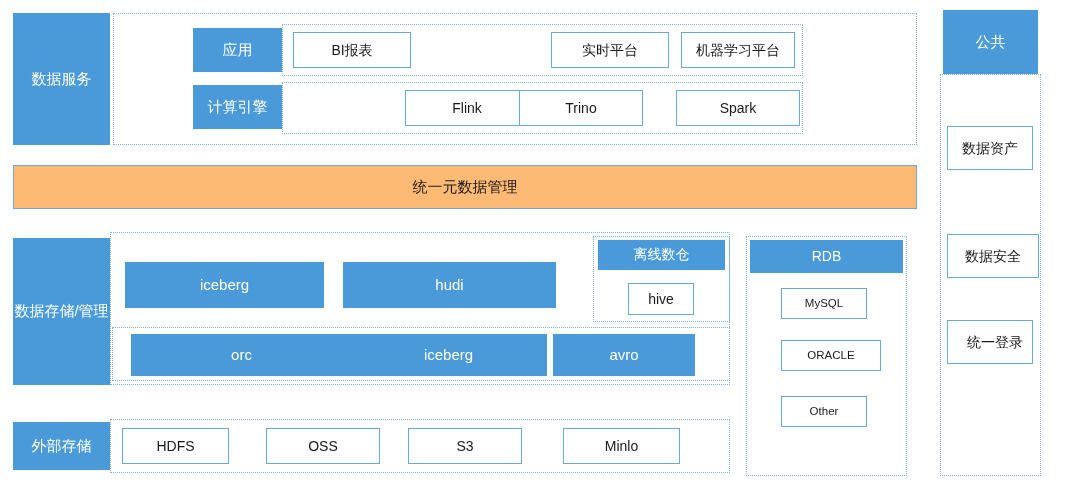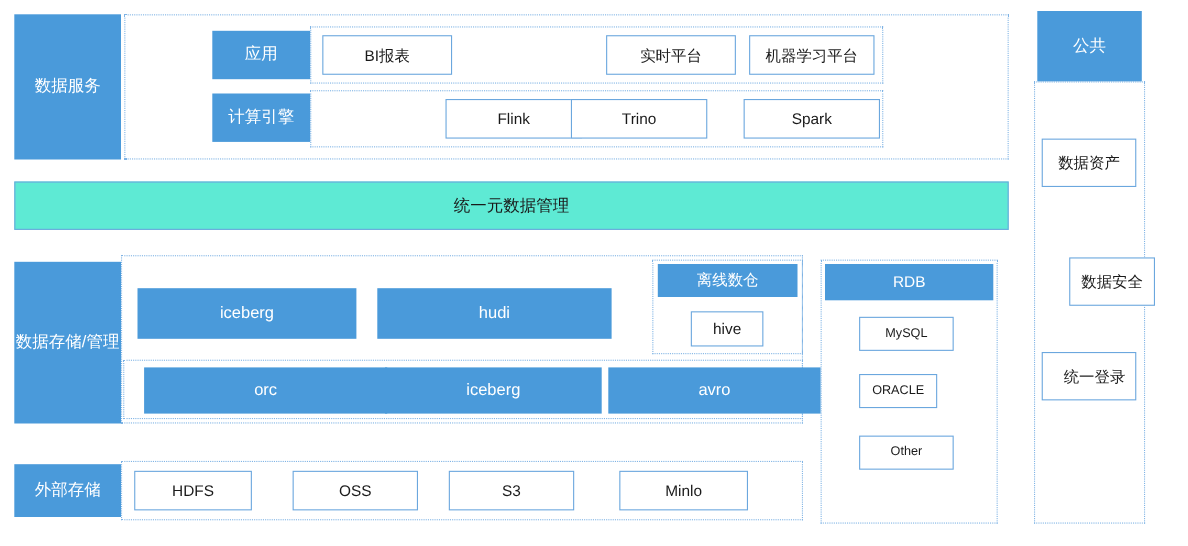--- a/index.html
+++ b/index.html
@@ -47,21 +47,21 @@
   }
   .wbox.tiny { font-size: 11.5px; }
 
   
   .dotted {
     border: 1px dotted #7fb3e4;
     background: transparent;
   }
   
   .metabar {
-    background: #5eead4;
+    background: #fdba74;
     border: 1px solid #6ba7de;
     display: flex;
     align-items: center;
     justify-content: center;
     font-size: 15px;
     color: #1a1a1a;
   }
 </style>
 </head>
 <body>
@@ -121,40 +121,40 @@
     <span>hudi</span>
   </div>
 
   <div class="abs dotted" style="left:112px; top:327px; width:618px; height:54px;"></div>
   <div class="abs blue" style="left:131px; top:334px; width:221px; height:42px;">
     <span>orc</span>
   </div>
   <div class="abs blue" style="left:350px; top:334px; width:197px; height:42px;">
     <span>iceberg</span>
   </div>
-  <div class="abs blue" style="left:553px; top:334px; width:193px; height:42px;">
+  <div class="abs blue" style="left:553px; top:334px; width:142px; height:42px;">
     <span>avro</span>
   </div>
 
   <div class="abs dotted" style="left:593px; top:236px; width:137px; height:86px;"></div>
   <div class="abs blue small" style="left:598px; top:240px; width:127px; height:30px;">
     <span>离线数仓</span>
   </div>
   <div class="abs wbox" style="left:628px; top:283px; width:66px; height:32px;">
     <span>hive</span>
   </div>
 
   <div class="abs dotted" style="left:746px; top:236px; width:161px; height:240px;"></div>
   <div class="abs blue small" style="left:750px; top:240px; width:153px; height:33px;">
     <span>RDB</span>
   </div>
   <div class="abs wbox tiny" style="left:781px; top:288px; width:86px; height:31px;">
     <span>MySQL</span>
   </div>
-  <div class="abs wbox tiny" style="left:781px; top:340px; width:71px; height:31px;">
+  <div class="abs wbox tiny" style="left:781px; top:340px; width:100px; height:31px;">
     <span>ORACLE</span>
   </div>
   <div class="abs wbox tiny" style="left:781px; top:396px; width:86px; height:31px;">
     <span>Other</span>
   </div>
 
   <div class="abs blue" style="left:13px; top:422px; width:97px; height:48px;">
     <span>外部存储</span>
   </div>
   <div class="abs dotted" style="left:110px; top:419px; width:620px; height:54px;"></div>
@@ -173,20 +173,20 @@
   </div>
 
   <div class="abs blue" style="left:943px; top:10px; width:95px; height:64px;">
     <span>公共</span>
   </div>
   <div class="abs dotted" style="left:940px; top:74px; width:101px; height:402px;"></div>
 
   <div class="abs wbox" style="left:947px; top:126px; width:86px; height:44px;">
     <span>数据资产</span>
   </div>
-  <div class="abs wbox" style="left:947px; top:234px; width:78px; height:44px;margin-left:25px;">
+  <div class="abs wbox" style="left:947px; top:234px; width:92px; height:44px;">
     <span>数据安全</span>
   </div>
   <div class="abs wbox" style="left:947px; top:320px; width:86px; height:44px;padding-left:10px;">
     <span>统一登录</span>
   </div>
 
 </div>
 
 </body></html>

